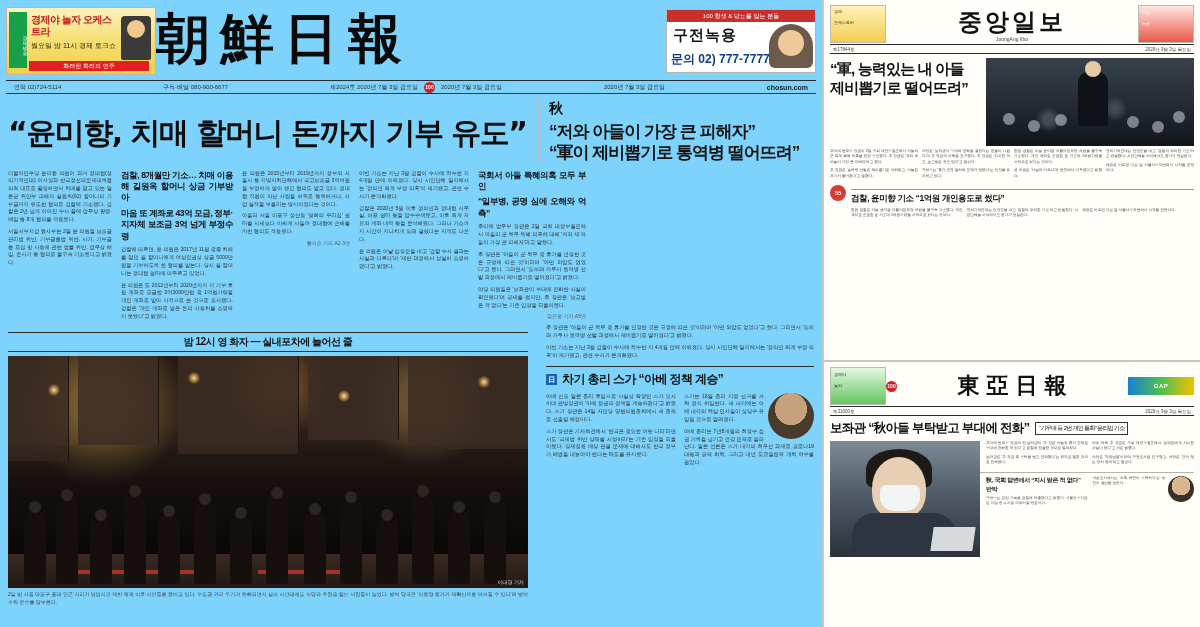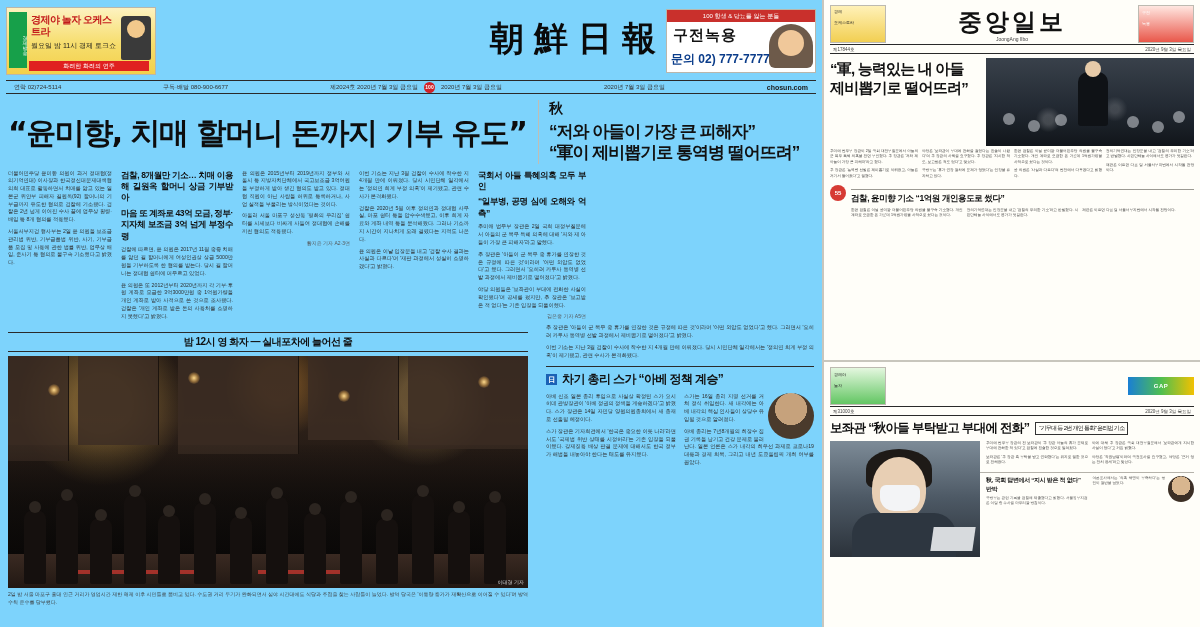--- a/index.html
+++ b/index.html
@@ -102,24 +102,24 @@
     content: "";
     position: absolute;
     left: 6px; top: 4px;
     width: 18px; height: 18px;
     background: #f2c98c;
     border-radius: 50%;
   }
 
   .masthead-title {
     flex: 1;
-    text-align: right;
+    text-align: left;
     font-family: "DejaVu Serif", "Liberation Serif", serif;
     font-weight: bold;
-    font-size: 34px;
+    font-size: 54px;
     letter-spacing: 10px;
     color: #0a0a0a;
     padding-bottom: 4px;
   }
   .ad-box-right {
     width: 148px;
     height: 62px;
     border: 1px solid #b9b6ab;
     background: #ffffff;
     position: relative;
@@ -842,20 +842,24 @@
         </div>
       </div>
     </div>
 
     <div class="paper-right paper-donga">
       <div class="mini-masthead">
         <div class="mini-ad green">
           <div class="ln" style="top:4px;">경제야</div>
           <div class="ln" style="top:15px;">놀자</div>
         </div>
+        <div style="flex:1; display:flex; align-items:center; justify-content:center; gap:6px;">
+          <span class="circle100">100</span>
+          <span class="mini-title donga">東亞日報</span>
+        </div>
         <div class="ad-gap">GAP</div>
       </div>
       <div class="mini-rule">
         <span>제31000호</span>
         <span>2020년 9월 3일 목요일</span>
       </div>
 
       <div class="dhead">
         <span>보좌관 “秋아들 부탁받고 부대에 전화”</span>
         <span class="boxed">“기무대 등 2번 개인 통화” 윤리법 기소</span>

